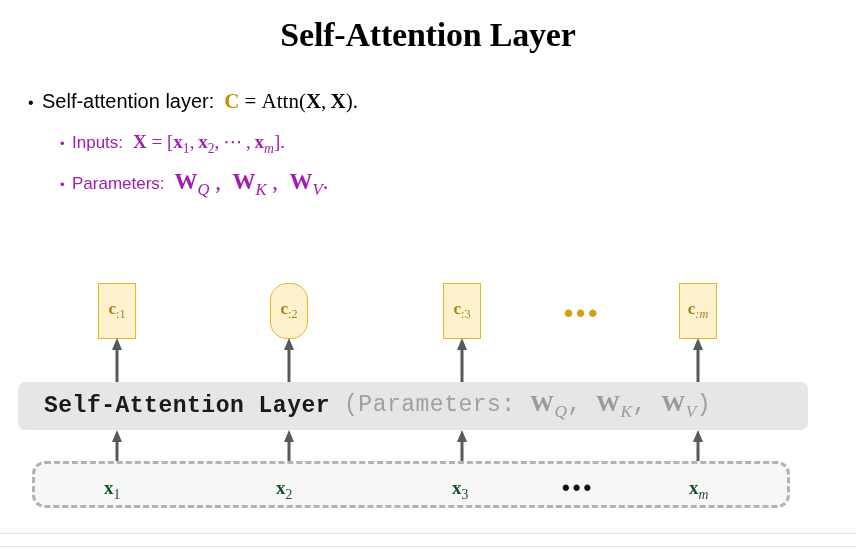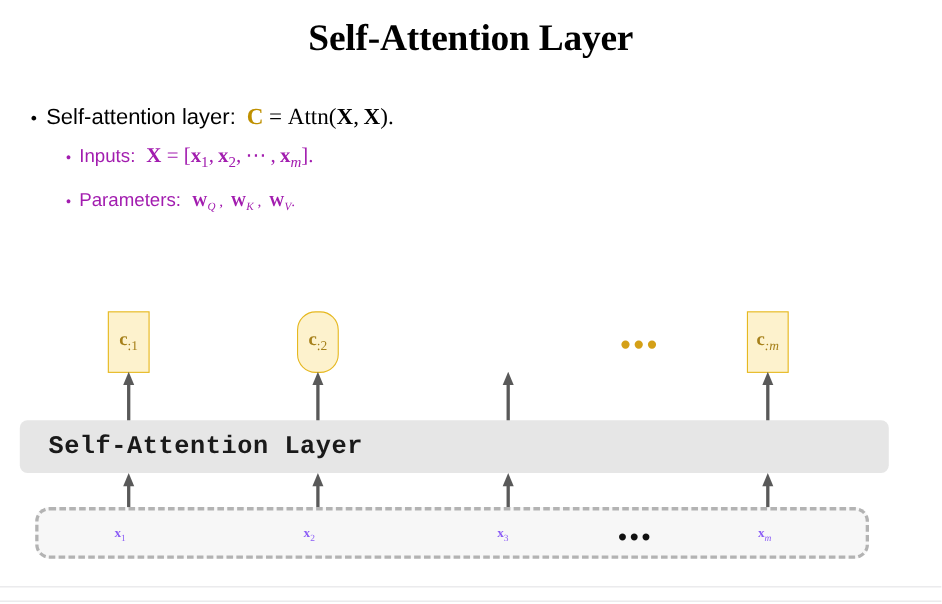--- a/index.html
+++ b/index.html
@@ -28,21 +28,21 @@
     font-size: 34px;
     letter-spacing: -0.2px;
     color: #000000;
   }
 
   
   .bullet-l1 {
     position: absolute;
     left: 28px;
     font-size: 20px;
-    line-height: 36px;
+    line-height: 26px;
     white-space: nowrap;
     color: #000000;
   }
   .bullet-l2 {
     position: absolute;
     left: 60px;
     font-size: 17px;
     line-height: 24px;
     white-space: nowrap;
     color: #a21caf;
@@ -165,22 +165,22 @@
     height: 47px;
     background: #f7f7f7;
     border: 3px dashed #b3b3b3;
     border-radius: 13px;
     box-sizing: border-box;
   }
   .x-label {
     position: absolute;
     font-family: "Liberation Serif", serif;
     font-weight: bold;
-    font-size: 12px;
-    color: #8b5cf6;
+    font-size: 19px;
+    color: #14532d;
     white-space: nowrap;
   }
   .hr-line {
     position: absolute;
     left: 0;
     width: 856px;
     height: 1px;
     background: #e3e3e6;
   }
 </style>
@@ -191,31 +191,34 @@
 
 <div class="bullet-l1" style="top:88px;">
   <span class="dot-marker">•</span><span>Self-attention layer:</span><span class="sp"></span><span class="mb gold" style="font-size:21px;">C</span><span class="sp-s"></span><span class="mathserif" style="font-size:21px;">=&nbsp;Attn(<b>X</b>, <b>X</b>).</span>
 </div>
 
 <div class="bullet-l2" style="top:130px;">
   <span class="dot-marker-sm">•</span><span>Inputs:</span><span class="sp"></span><span class="mathserif" style="font-size:19px;"><b>X</b> = [<b>x</b><sub class="up">1</sub>, <b>x</b><sub class="up">2</sub>, ⋯ , <b>x</b><sub class="it">m</sub>].</span>
 </div>
 
 <div class="bullet-l2" style="top:170px;">
-  <span class="dot-marker-sm">•</span><span>Parameters:</span><span class="sp"></span><span class="mathserif" style="font-size:14px;"><b>W</b><sub class="it">Q</sub> ,&nbsp;&nbsp;<b>W</b><sub class="it">K</sub> ,&nbsp;&nbsp;<b>W</b><sub class="it">V</sub>.</span>
+  <span class="dot-marker-sm">•</span><span>Parameters:</span><span class="sp"></span><span class="mathserif" style="font-size:23px;"><b>W</b><sub class="it">Q</sub> ,&nbsp;&nbsp;<b>W</b><sub class="it">K</sub> ,&nbsp;&nbsp;<b>W</b><sub class="it">V</sub>.</span>
 </div>
 
 <div id="diagram">
 
   <div class="c-box" style="left:98px;  top:283px;">
     <span><b>c</b><sub class="up">:1</sub></span>
   </div>
   <div class="c-box" style="left:270px; top:283px;border-radius:17px;">
     <span><b>c</b><sub class="up">:2</sub></span>
   </div>
+  <div class="c-box" style="left:443px; top:283px;">
+    <span><b>c</b><sub class="up">:3</sub></span>
+  </div>
   <div class="c-box" style="left:679px; top:283px;text-align:center;">
     <span><b>c</b><sub class="it">:m</sub></span>
   </div>
 
   <div class="ellipsis-gold" style="left:564px; top:300px;">•••</div>
 
   <svg class="arrow" style="left:110px; top:338px; height:46px;" viewBox="0 0 14 46">
     <line x1="7" y1="46" x2="7" y2="11" stroke="#595959" stroke-width="3"></line>
     <polygon points="7,0 2,12 12,12" fill="#595959"></polygon>
   </svg>
@@ -227,20 +230,21 @@
     <line x1="7" y1="46" x2="7" y2="11" stroke="#595959" stroke-width="3"></line>
     <polygon points="7,0 2,12 12,12" fill="#595959"></polygon>
   </svg>
   <svg class="arrow" style="left:691px; top:338px; height:46px;" viewBox="0 0 14 46">
     <line x1="7" y1="46" x2="7" y2="11" stroke="#595959" stroke-width="3"></line>
     <polygon points="7,0 2,12 12,12" fill="#595959"></polygon>
   </svg>
 
   <div id="layer-bar">
     <span id="layer-name">Self-Attention Layer</span>
+    <span id="layer-params"><span>(Parameters:</span>&nbsp;<span class="wparam">W<sub class="it">Q</sub></span>,&nbsp;<span class="wparam">W<sub class="it">K</sub></span>,&nbsp;<span class="wparam">W<sub class="it">V</sub></span><span>)</span></span>
   </div>
 
   <svg class="arrow" style="left:110px; top:430px; height:34px;" viewBox="0 0 14 34">
     <line x1="7" y1="34" x2="7" y2="11" stroke="#595959" stroke-width="3"></line>
     <polygon points="7,0 2,12 12,12" fill="#595959"></polygon>
   </svg>
   <svg class="arrow" style="left:282px; top:430px; height:34px;" viewBox="0 0 14 34">
     <line x1="7" y1="34" x2="7" y2="11" stroke="#595959" stroke-width="3"></line>
     <polygon points="7,0 2,12 12,12" fill="#595959"></polygon>
   </svg>

